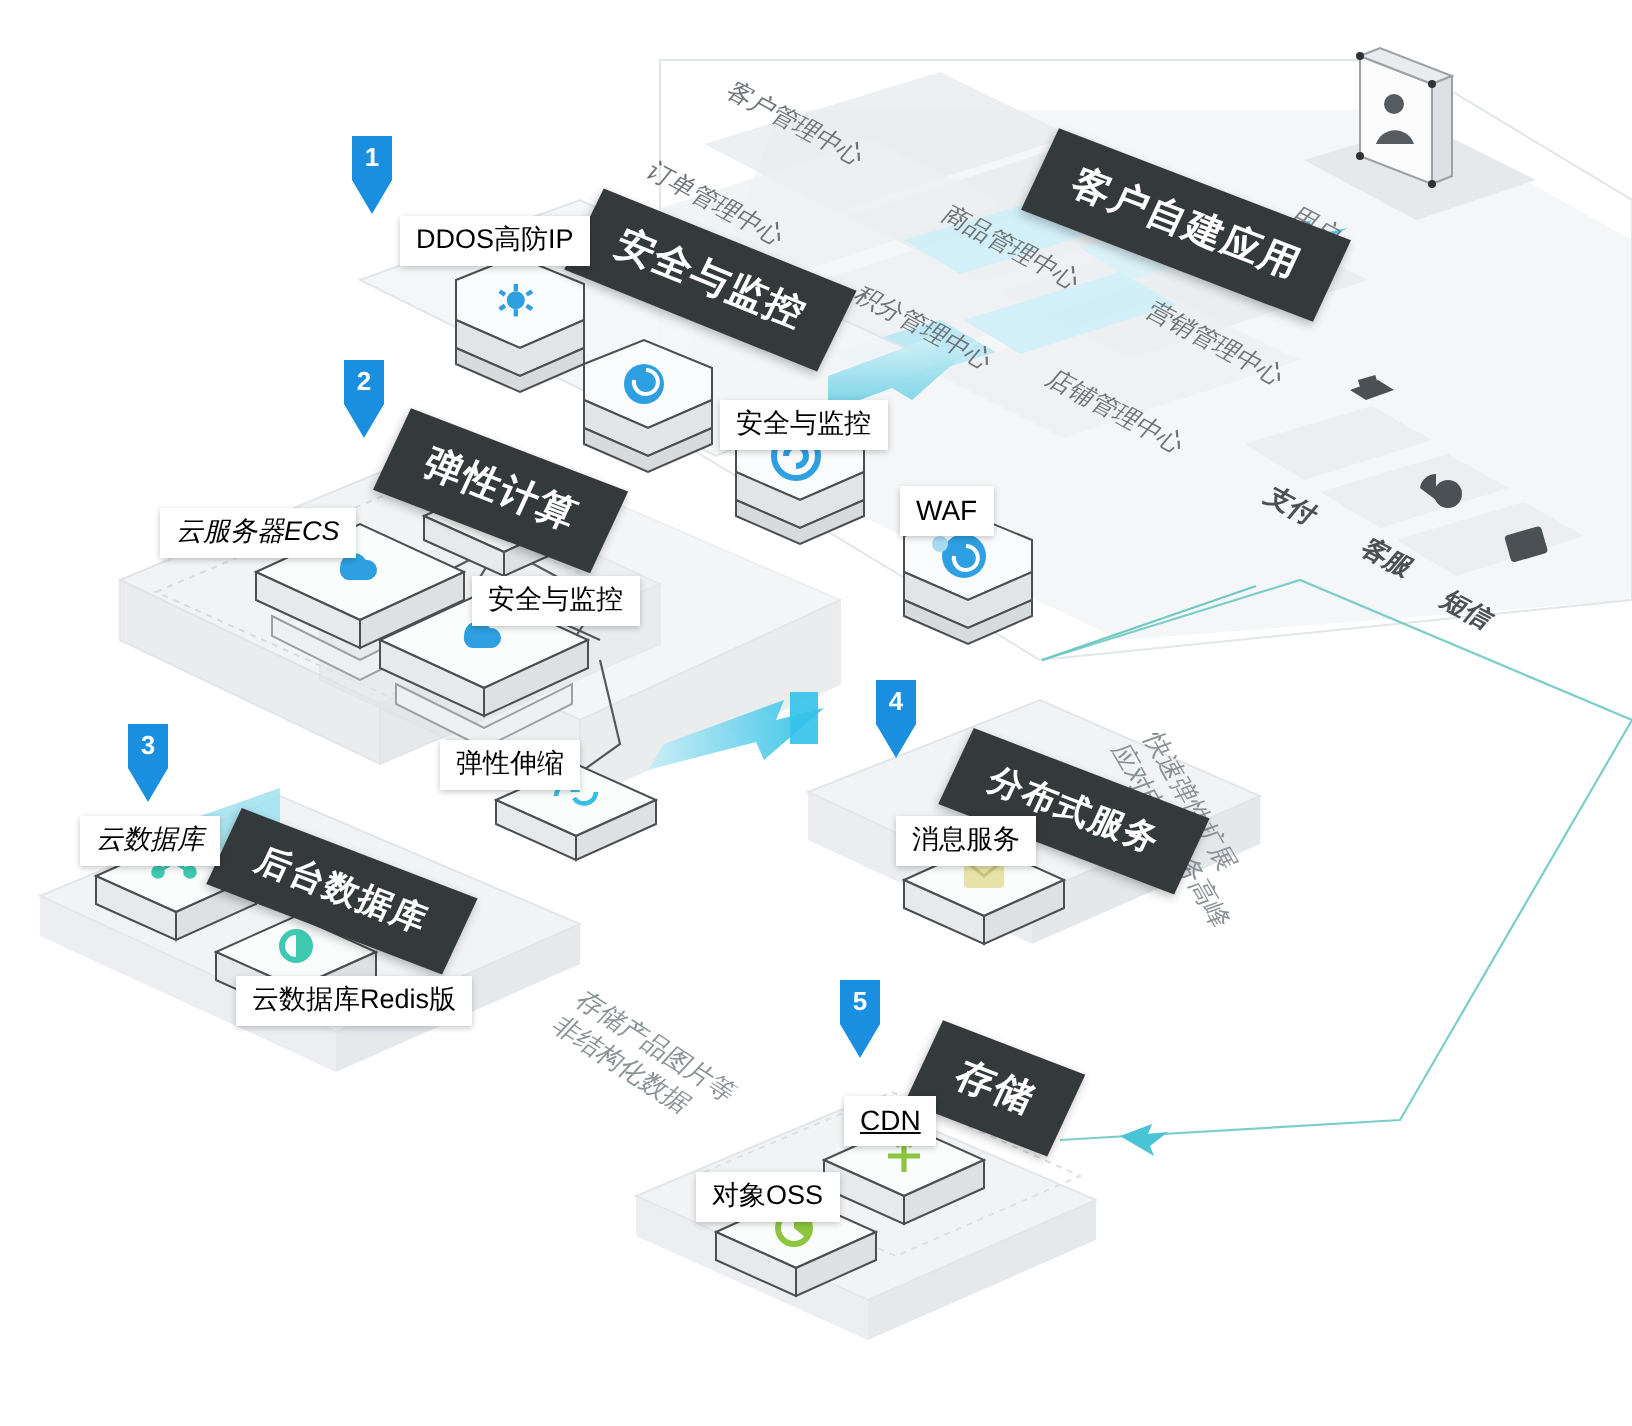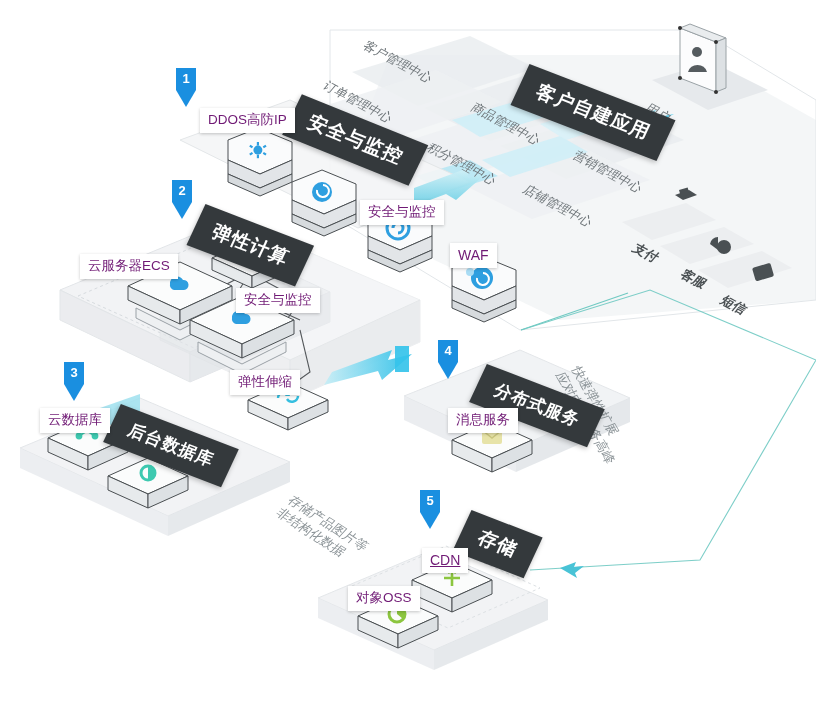--- a/index.html
+++ b/index.html
@@ -2,21 +2,21 @@
 <html><head>
 <meta charset="utf-8">
 <style>
   html,body{margin:0;padding:0;background:#ffffff;}
   body{font-family:"Liberation Sans","DejaVu Sans",sans-serif;}
   #stage{position:relative;width:816px;height:713px;overflow:hidden;background:#fff;}
   #stage svg{position:absolute;left:0;top:0;}
 
   
   .chip{
-    position:absolute;background:#fff;color:#701a75;
+    position:absolute;background:#fff;color:#000000;
     font-size:13.5px;line-height:1;white-space:nowrap;
     padding:5px 8px 6px 8px;
     box-shadow:0 1px 3px rgba(0,0,0,.22);
     z-index:40;
     text-align:center;
   }
   .chip.en{font-size:14px;}
 
   
   .band{
@@ -373,31 +373,34 @@
 
   <div class="chip" style="left:200px;top:108px;">
     <span>DDOS高防IP</span>
   </div>
   <div class="chip" style="left:360px;top:200px;">
     <span>安全与监控</span>
   </div>
   <div class="chip en" style="left:450px;top:243px;">
     <span>WAF</span>
   </div>
-  <div class="chip" style="left:80px;top:254px;">
+  <div class="chip" style="left:80px;top:254px;font-style:italic;">
     <span>云服务器ECS</span>
   </div>
   <div class="chip" style="left:236px;top:288px;">
     <span>安全与监控</span>
   </div>
-  <div class="chip" style="left:230px;top:370px;">
+  <div class="chip" style="left:220px;top:370px;">
     <span>弹性伸缩</span>
   </div>
-  <div class="chip" style="left:40px;top:408px;">
+  <div class="chip" style="left:40px;top:408px;font-style:italic;">
     <span>云数据库</span>
+  </div>
+  <div class="chip" style="left:118px;top:488px;">
+    <span>云数据库Redis版</span>
   </div>
   <div class="chip" style="left:448px;top:408px;">
     <span>消息服务</span>
   </div>
   <div class="chip en" style="left:422px;top:548px;text-decoration:underline;">
     <span>CDN</span>
   </div>
   <div class="chip" style="left:348px;top:586px;">
     <span>对象OSS</span>
   </div>

